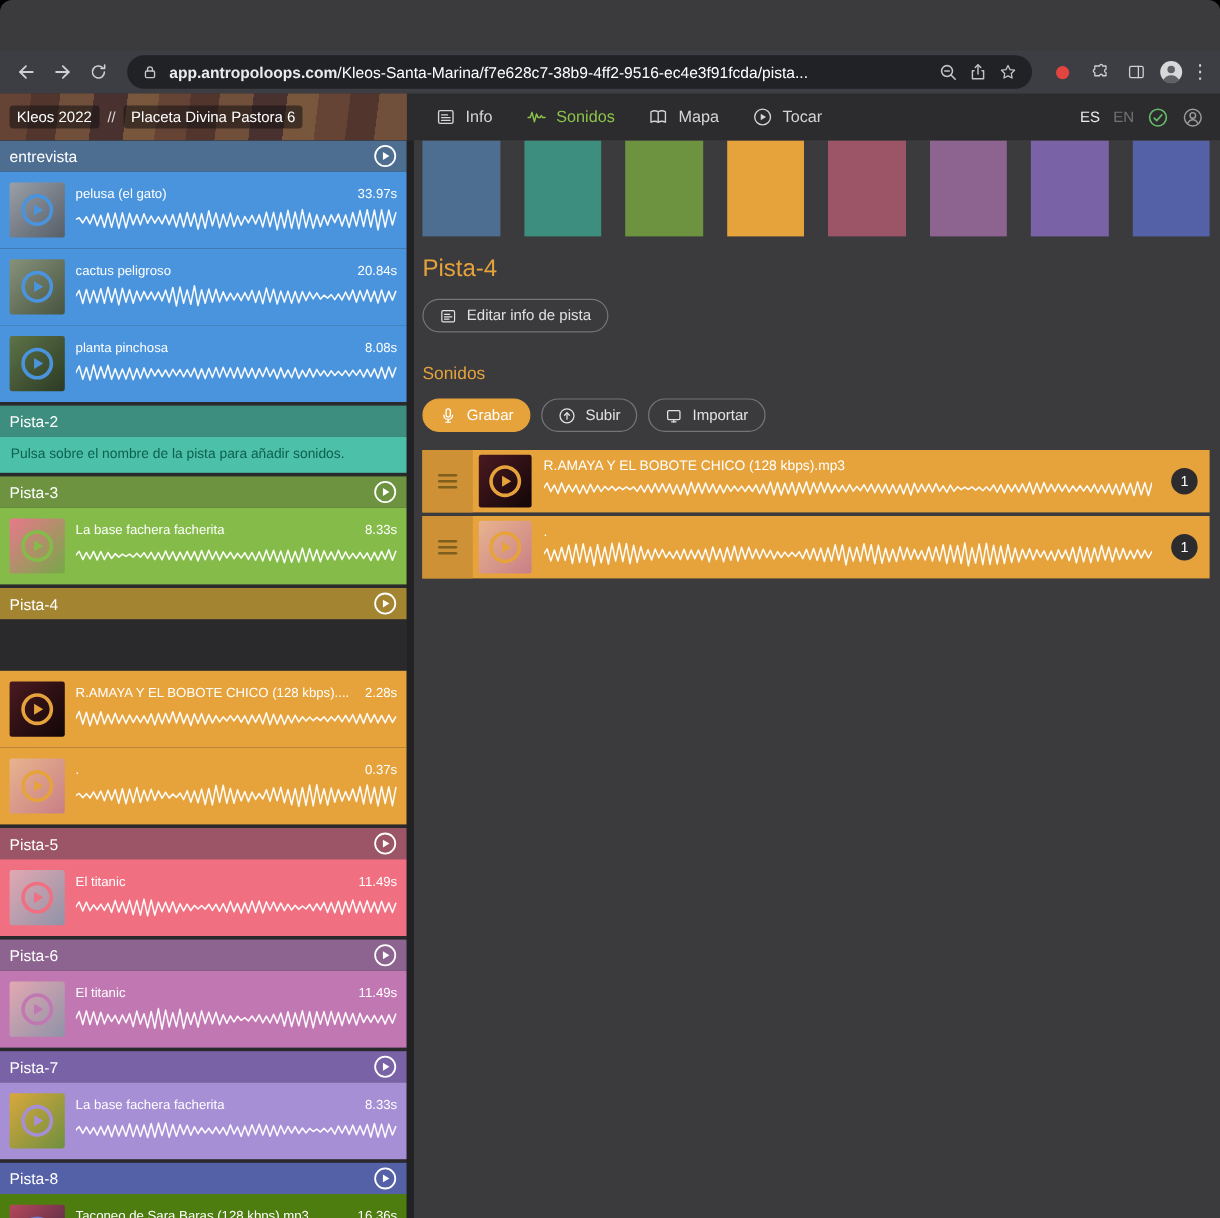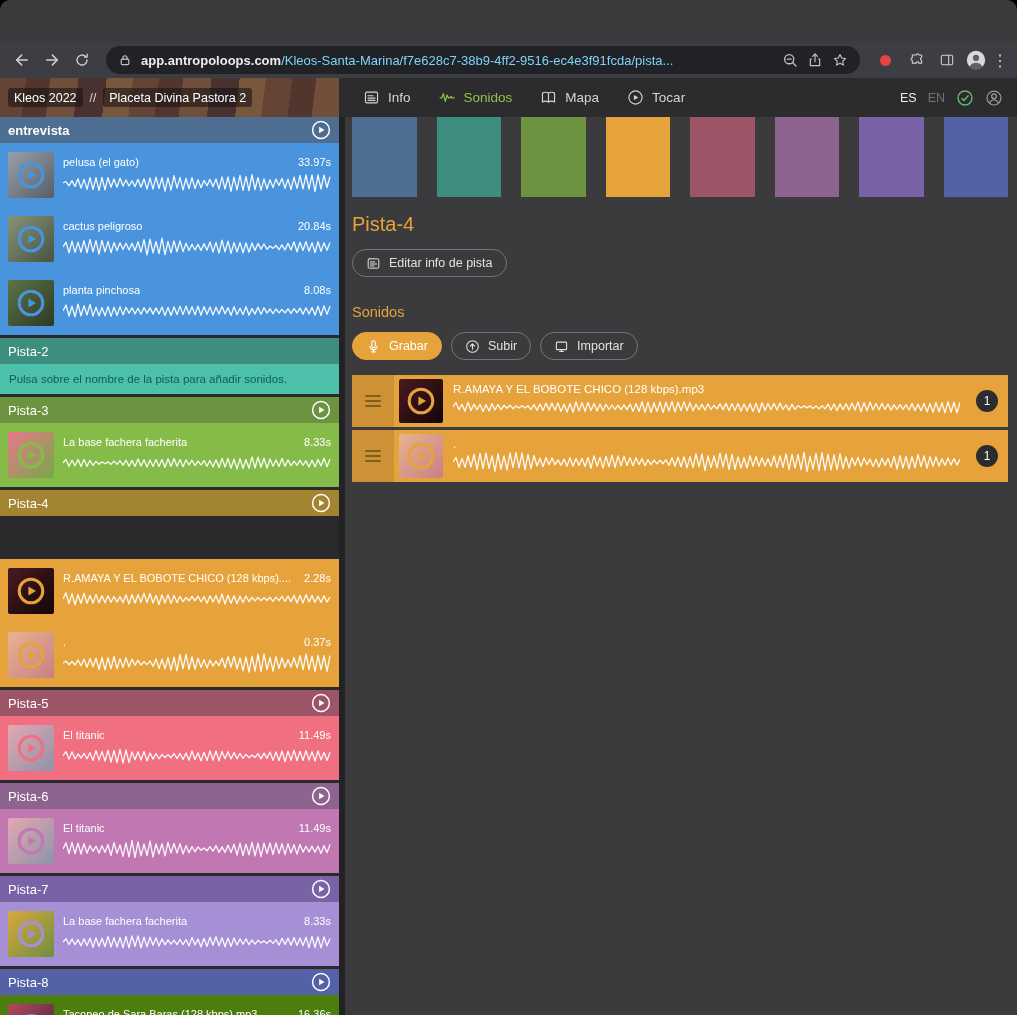--- a/index.html
+++ b/index.html
@@ -18,21 +18,21 @@
   .newtab{position:absolute;left:332px;top:8px;color:#c3c4c6;font-size:21px;font-weight:300}
   .strip-chevron{position:absolute;right:12px;top:13px;color:#c3c4c6;display:flex}
 
   
   .toolbar{position:absolute;left:0;top:42px;right:0;height:36px;background:#3d3e43;display:flex;align-items:center;padding:0 10px;gap:6px}
   .tb-icon{color:#cfd0d3;display:flex;align-items:center;justify-content:center;width:24px;height:24px;flex:none}
   .omnibox{flex:1;height:28px;background:#212226;border-radius:14px;display:flex;align-items:center;gap:9px;padding:0 12px;margin:0 6px;min-width:0}
   .lock{color:#c3c4c7;flex:none;display:flex}
   .url{flex:1;min-width:0;font-size:13px;white-space:nowrap;overflow:hidden;text-overflow:ellipsis}
   .url b{font-weight:700;color:#ebebed}
-  .url-path{color:#7dd3fc}
+  .url-path{color:#ffffff}
   .ob-icon{color:#c3c4c7;flex:none;display:flex}
   .ext-dot{width:11px;height:11px;border-radius:50%;background:#e2453f;margin:0 8px;flex:none}
   .avatar{width:22px;height:22px;flex:none;display:flex}
   .kebab{font-size:16px;width:14px;color:#cfd0d3;display:flex;justify-content:center}
 
   
   .appheader{position:absolute;left:0;top:78px;right:0;height:39px;background:#2c2c2e;display:flex;align-items:stretch}
   .crumb-zone{width:339px;flex:none;display:flex;align-items:center;gap:7px;padding:0 8px;
     background:linear-gradient(rgba(25,20,22,.32),rgba(25,20,22,.32)),
     repeating-linear-gradient(97deg,#8a5a43 0 26px,#6d4538 26px 50px,#9a6b4c 50px 78px,#5f3f3a 78px 106px,#a5764f 106px 132px)}
@@ -157,21 +157,21 @@
           <path d="M4.8 19.2a8.2 8.2 0 0 1 14.4 0 10 10 0 0 1-14.4 0z" fill="#606165"></path>
         </svg>
       </span>
     <span class="kebab">⋮</span>
   </div>
 
   <div class="appheader">
     <div class="crumb-zone">
       <span class="chip">Kleos 2022</span>
       <span class="crumb-sep">//</span>
-      <span class="chip">Placeta Divina Pastora 2</span>
+      <span class="chip">Placeta Divina Pastora 6</span>
     </div>
     <div class="nav-zone" id="nav-zone">
         <div class="nav-item">
           <span style="display: flex;">
             <svg width="17" height="17" viewBox="0 0 24 24" fill="none" stroke="currentColor" stroke-width="1.6" stroke-linecap="round" stroke-linejoin="round">
               <rect x="3.5" y="4.5" width="17" height="15" rx="1.8"></rect>
               <path d="M7 9.5h7M7 12.8h10M7 16h10"></path>
             </svg>
           </span>
           <span>Info</span>
@@ -218,21 +218,21 @@
             <circle cx="12" cy="9.6" r="3.1"></circle>
             <path d="M6.2 18.6c1.4-2.9 3.5-4.3 5.8-4.3s4.4 1.4 5.8 4.3"></path>
           </svg>
         </span>
     </div>
   </div>
 
   <div class="app-body">
     <div class="sidebar" id="track-list">
         <div class="track-section">
-          <div class="track-header" style="background: rgb(77, 110, 144); font-weight: bold;">
+          <div class="track-header" style="background: rgb(77, 110, 144);">
             <span>entrevista</span>
             <span class="pb">
               <svg width="20" height="20" viewBox="0 0 20 20" fill="none">
                 <circle cx="10" cy="10" r="8.4" stroke="#ffffff" stroke-width="1.5"></circle>
                 <path d="M8.1 6.7v6.6l5.4-3.3z" fill="#ffffff"></path>
               </svg>
             </span>
           </div>
           <div class="side-sound" style="background: rgb(74, 148, 221);">
             <div class="thumb" style="background: linear-gradient(135deg, rgb(154, 160, 168), rgb(86, 94, 104));">

